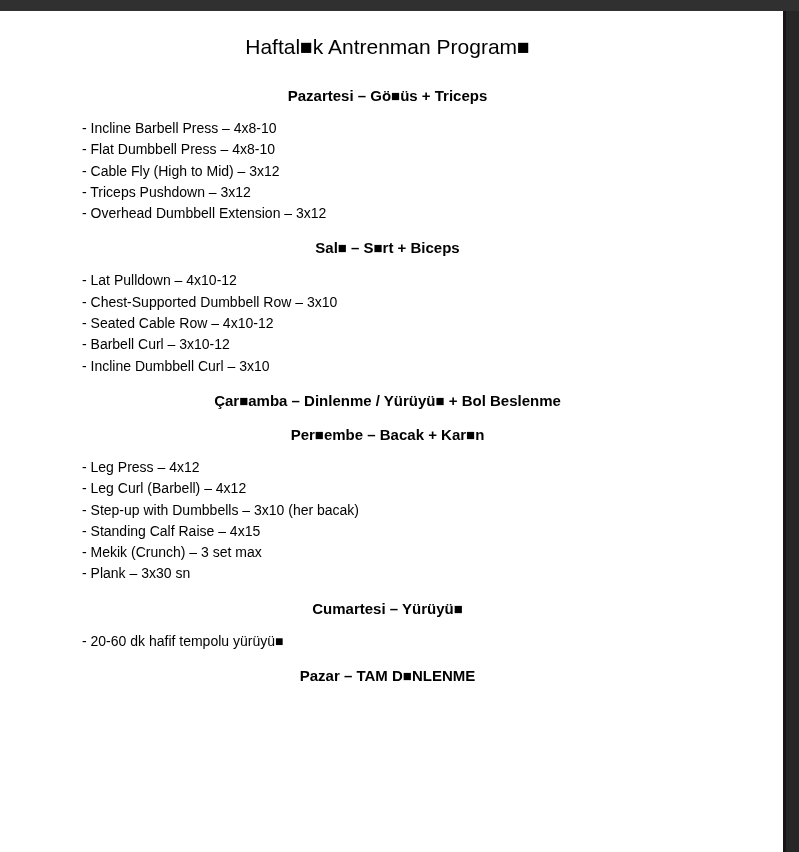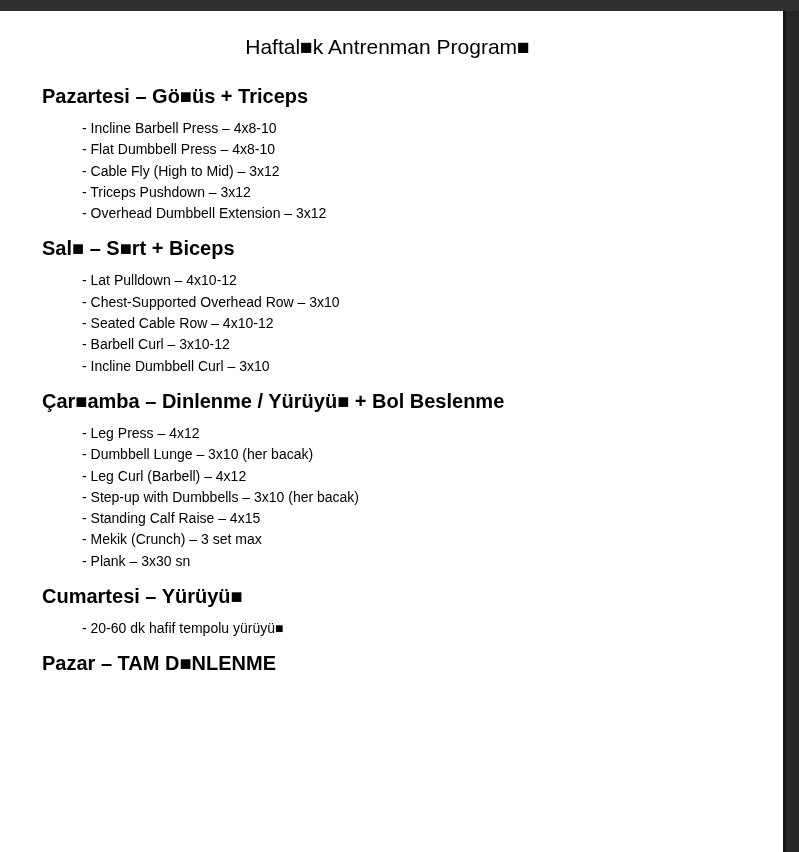--- a/index.html
+++ b/index.html
@@ -44,24 +44,25 @@
     flex-direction: column;
   }
   .doc-title {
     font-size: 21px;
     line-height: 26px;
     font-weight: normal;
     text-align: center;
     margin: 0 0 12px 0;
   }
   .day-heading {
-    font-size: 20px;
+    font-size: 15px;
     line-height: 20px;
     font-weight: bold;
     margin: 14px 0 8px 0;
+    text-align: center;
   }
   .exercise-list {
     list-style: none;
     margin: 12px;
     padding: 0 0 0 28px;
   }
   .exercise-item {
     font-size: 14px;
     line-height: 21.3px;
     white-space: nowrap;
@@ -84,36 +85,36 @@
           <li class="exercise-item">- Cable Fly (High to Mid) – 3x12</li>
           <li class="exercise-item">- Triceps Pushdown – 3x12</li>
           <li class="exercise-item">- Overhead Dumbbell Extension – 3x12</li>
         </ul>
   </section>
 
   <section class="day-section">
     <h2 class="day-heading">Sal■ – S■rt + Biceps</h2>
     <ul class="exercise-list">
           <li class="exercise-item">- Lat Pulldown – 4x10-12</li>
-          <li class="exercise-item">- Chest-Supported Overhead Row – 3x10</li>
+          <li class="exercise-item">- Chest-Supported Dumbbell Row – 3x10</li>
           <li class="exercise-item">- Seated Cable Row – 4x10-12</li>
           <li class="exercise-item">- Barbell Curl – 3x10-12</li>
           <li class="exercise-item">- Incline Dumbbell Curl – 3x10</li>
         </ul>
   </section>
 
   <section class="day-section">
     <h2 class="day-heading">Çar■amba – Dinlenme / Yürüyü■ + Bol Beslenme</h2>
 
   </section>
 
   <section class="day-section">
+    <h2 class="day-heading">Per■embe – Bacak + Kar■n</h2>
     <ul class="exercise-list">
           <li class="exercise-item">- Leg Press – 4x12</li>
-          <li class="exercise-item">- Dumbbell Lunge – 3x10 (her bacak)</li>
           <li class="exercise-item">- Leg Curl (Barbell) – 4x12</li>
           <li class="exercise-item">- Step-up with Dumbbells – 3x10 (her bacak)</li>
           <li class="exercise-item">- Standing Calf Raise – 4x15</li>
           <li class="exercise-item">- Mekik (Crunch) – 3 set max</li>
           <li class="exercise-item">- Plank – 3x30 sn</li>
         </ul>
   </section>
 
 
   <section class="day-section">

